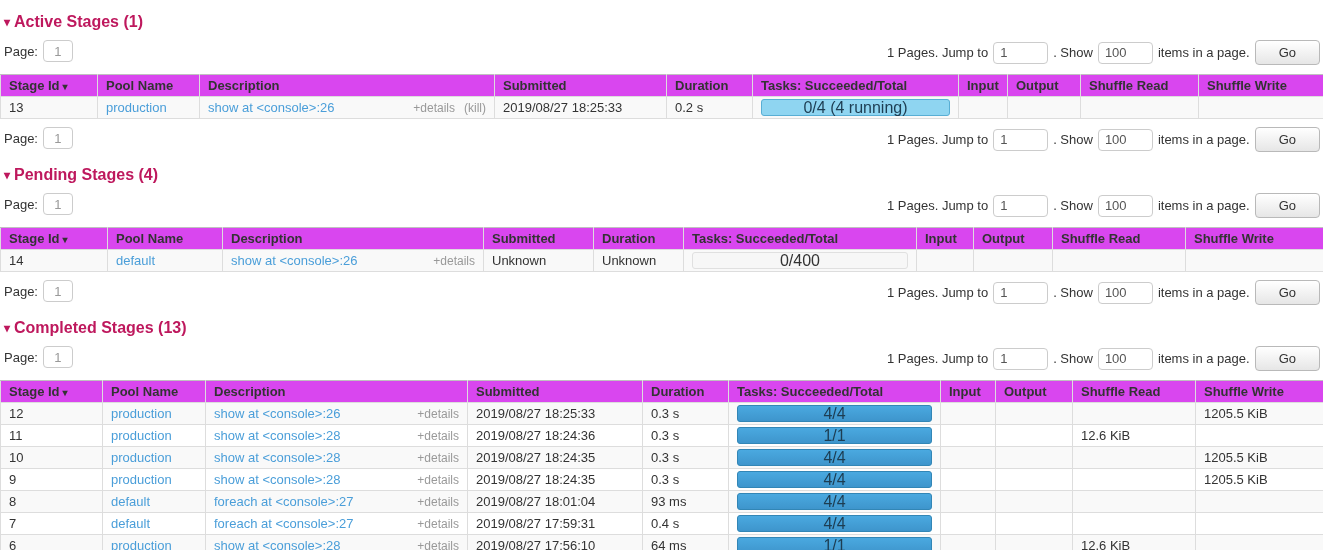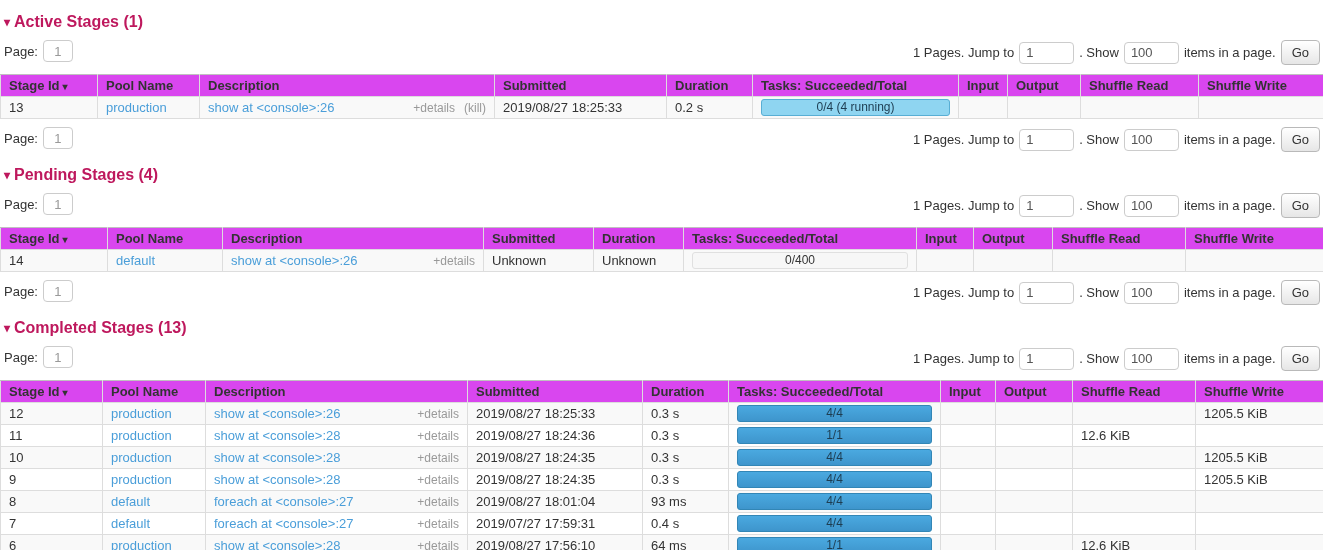--- a/index.html
+++ b/index.html
@@ -27,21 +27,21 @@
   .pg-left, .pg-right { display: flex; align-items: center; gap: 5px; white-space: nowrap; }
   input.pg-page {
     width: 30px; height: 22px; border: 1px solid #ccc; border-radius: 4px;
     text-align: center; color: #999; font-size: 13px; font-family: inherit;
   }
   input.pg-input {
     width: 55px; height: 22px; border: 1px solid #ccc; border-radius: 4px;
     padding: 0 6px; color: #555; font-size: 13px; font-family: inherit;
   }
   button.go-btn {
-    height: 25px; padding: 0 10px;
+    height: 25px; padding: 0 23px;
     border: 1px solid #b9b9b9; border-radius: 4px;
     background: linear-gradient(#ffffff, #e6e6e6);
     font-size: 13px; color: #333; font-family: inherit; cursor: pointer;
   }
   table.stages {
     border-collapse: collapse; table-layout: fixed;
     width: 1323px; font-size: 13px;
   }
   table.stages th, table.stages td {
     border: 1px solid #dddddd;
@@ -56,21 +56,21 @@
   }
   table.stages tbody tr:nth-child(odd) { background: #f9f9f9; }
   a.lnk { color: #4a9ed9; text-decoration: none; cursor: pointer; }
   .desc-wrap { display: flex; justify-content: space-between; }
   .desc-actions { flex: none; }
   a.details, a.kill { color: #999; text-decoration: none; font-size: 12px; margin-left: 9px; }
   .sortcaret { font-size: 10px; color: #333; margin-left: 3px; }
   td.task-td { padding: 2px 5px; }
   .bar {
     height: 17px; line-height: 15px; text-align: center;
-    font-size: 12px; border-radius: 3px; color: #1d3d52;
+    font-size: 16px; border-radius: 3px; color: #1d3d52;
   }
   .bar-done    { background: linear-gradient(#4aa9e0, #3e95cc); border: 1px solid #3286b6; }
   .bar-running { background: #8fd5f1; border: 1px solid #58aed4; }
   .bar-empty   { background: #f7f7f7; border: 1px solid #e0e0e0; color: #333; }
 </style>
 </head>
 <body>
 
 <section>
   <h4 class="sec"><span class="caret">▾</span><span>Active Stages (1)</span></h4>
@@ -383,21 +383,21 @@
         </tr>
         <tr>
           <td>7</td>
           <td><a class="lnk">default</a></td>
           <td>
             <div class="desc-wrap">
               <a class="lnk">foreach at &lt;console&gt;:27</a>
               <span class="desc-actions"><a class="details">+details</a></span>
             </div>
           </td>
-          <td>2019/07/27 17:59:31</td>
+          <td>2019/08/27 17:59:31</td>
           <td>0.4 s</td>
           <td class="task-td">
             <div class="bar bar-done">4/4</div>
           </td>
           <td></td>
           <td></td>
           <td></td>
           <td></td>
         </tr>
         <tr>

